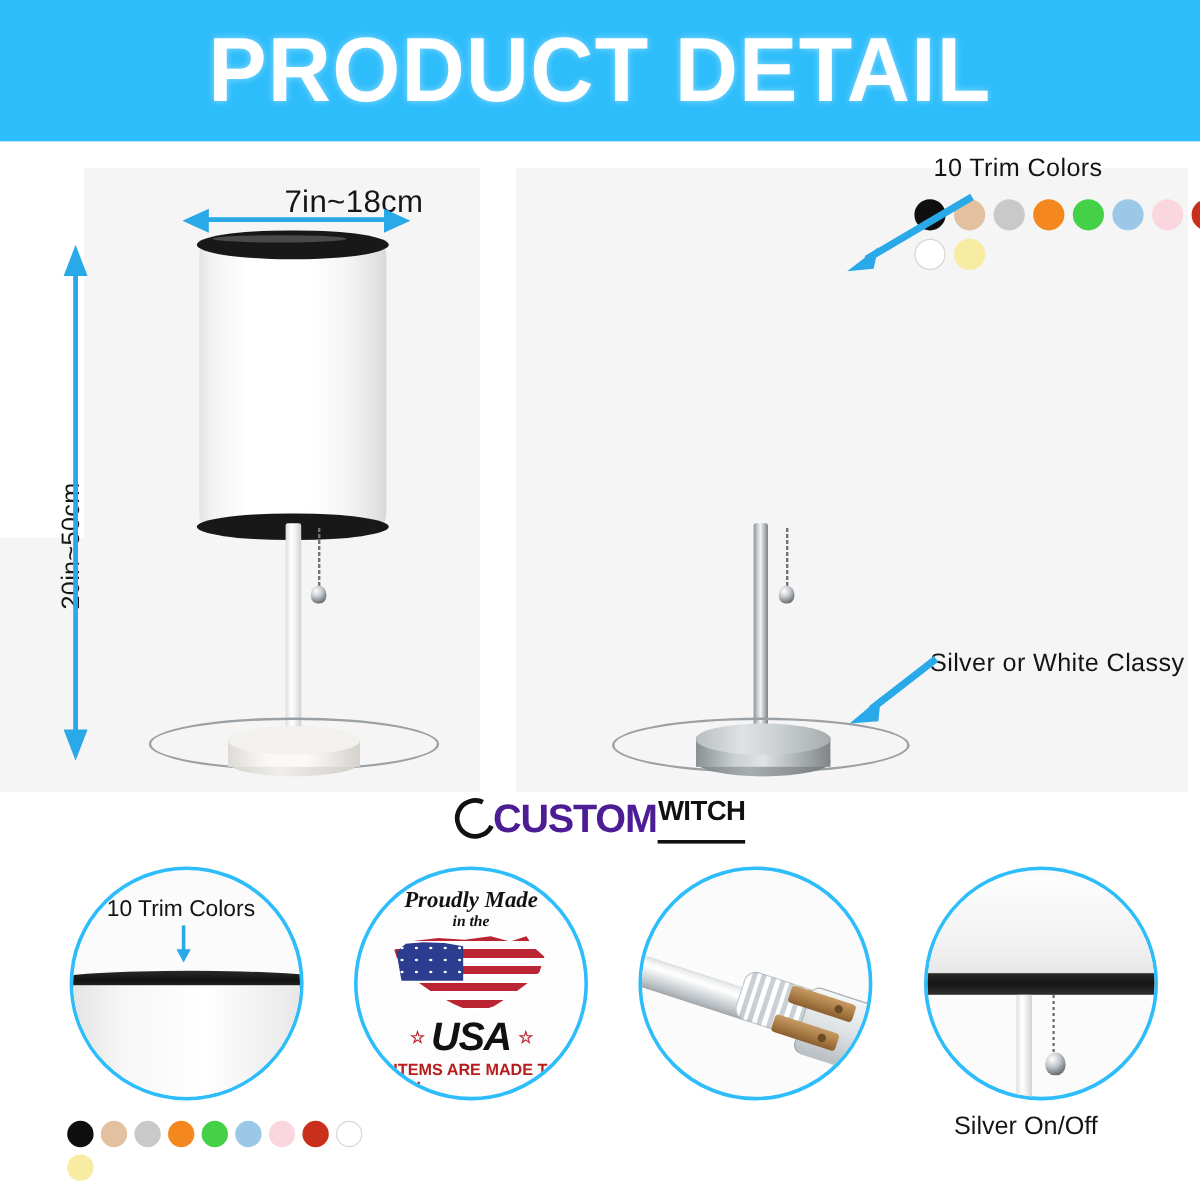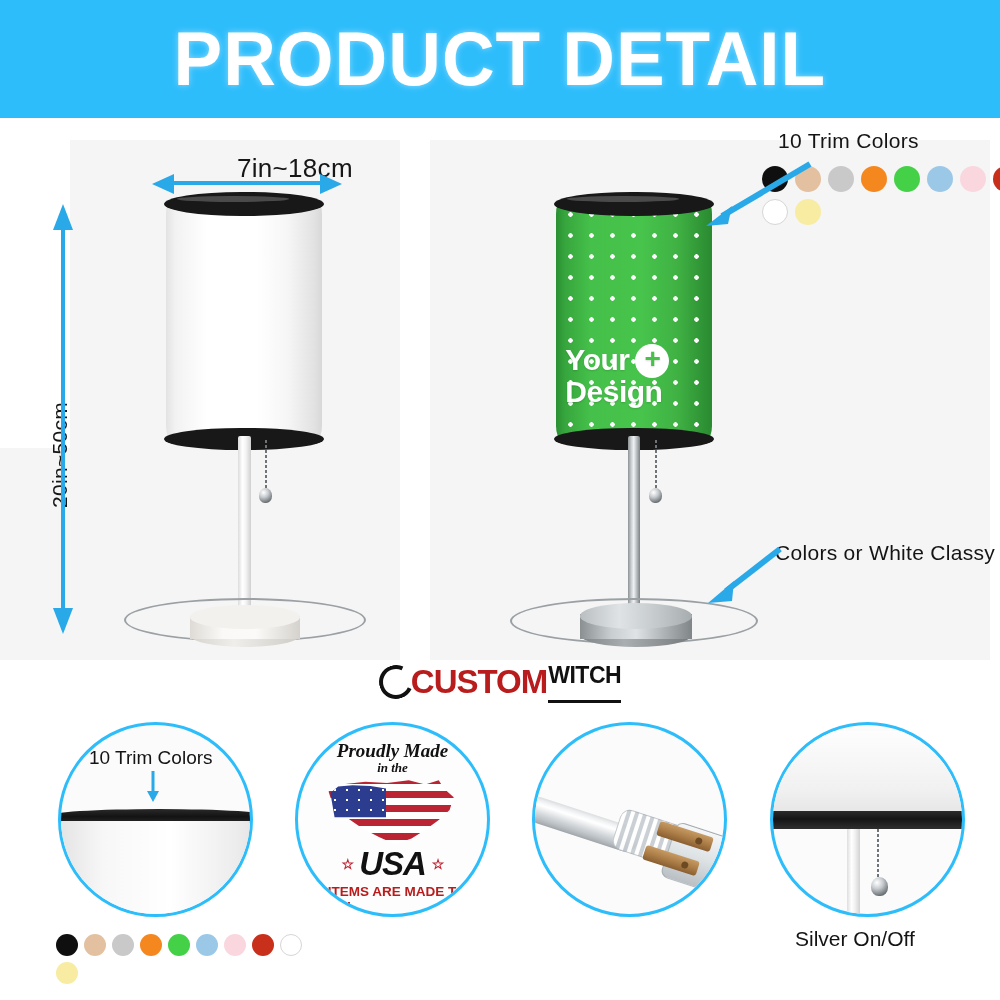--- a/index.html
+++ b/index.html
@@ -142,21 +142,21 @@
     position: absolute; left: 0; top: 660px; width: 1000px;
     display: flex; align-items: center; justify-content: center;
   }
   .logo-c {
     display:inline-block; width: 34px; height: 34px; border-radius: 50%;
     border: 4px solid #111; border-right-color: transparent;
     transform: rotate(-20deg); margin-right: -2px;
   }
   .logo-custom {
     font-family: "Liberation Sans Narrow","Liberation Sans",sans-serif;
-    font-size: 33px; font-weight: bold; color:#b91c1c; letter-spacing:-1px;
+    font-size: 33px; font-weight: bold; color:#4c1d95; letter-spacing:-1px;
   }
   .logo-witch {
     font-family: "Liberation Sans Narrow","Liberation Sans",sans-serif;
     font-size: 23px; font-weight: bold; color:#111; letter-spacing:-0.5px;
     border-bottom: 3px solid #111; padding-bottom: 11px; margin-left: 1px;
     align-self: flex-start; margin-top: 2px;
   }
 
   
   .feature-row { position: absolute; left: 0; top: 712px; width: 1000px; height: 288px; }
@@ -291,38 +291,20 @@
 
     <div class="base base-white" style="left:190px;top:487px;width:110px;height:42px;">
       <div class="base-bot"></div>
       <div class="base-side"></div>
       <div class="base-top"></div>
     </div>
   </div>
 
   <div class="lamp" style="left:400px;top:0;width:430px;height:540px;">
 
-    <div class="shade-wrap" style="left:156px;top:82px;width:156px;height:240px;">
-      <div class="shade-body shade-green">
-        <div class="dots"></div>
-      </div>
-      <div class="shade-design">
-        <div class="design-line">
-          <span>Your</span>
-          <span class="plus-badge">+</span>
-        </div>
-        <div class="design-line">
-          <span>Design</span>
-        </div>
-      </div>
-      <div class="trim-top" style="top:-8px;height:24px;">
-        <div class="trim-top-sheen"></div>
-      </div>
-      <div class="trim-bottom" style="bottom:-10px;height:22px;"></div>
-    </div>
 
     <div class="chain" style="left:255px;top:322px;height:52px;"></div>
     <div class="chain-ball" style="left:249px;top:370px;"></div>
 
     <div class="pole pole-silver" style="left:228px;top:318px;width:12px;height:188px;"></div>
 
     <div class="cord-loop" style="left:110px;top:480px;width:248px;height:46px;"></div>
 
     <div class="base base-silver" style="left:180px;top:485px;width:112px;height:44px;">
       <div class="base-bot"></div>
@@ -344,21 +326,21 @@
     <div class="swatch" style="background:#C9301C"></div>
     <div class="swatch white-sw" style="background:#FFFFFF"></div>
     <div class="swatch" style="background:#F7ECA2"></div>
   </div>
 
   <svg style="position:absolute;left:688px;top:40px;" width="130" height="75" viewBox="0 0 130 75">
     <line x1="122" y1="6" x2="34" y2="58" stroke="#29A9E8" stroke-width="6"></line>
     <polygon points="18,68 44,48 40,66" fill="#29A9E8"></polygon>
   </svg>
 
-  <div class="label callout-label" style="left:775px;top:423px;">Colors or White Classy</div>
+  <div class="label callout-label" style="left:775px;top:423px;">Silver or White Classy</div>
   <svg style="position:absolute;left:700px;top:425px;" width="90" height="65" viewBox="0 0 90 65">
     <line x1="80" y1="6" x2="26" y2="48" stroke="#29A9E8" stroke-width="6"></line>
     <polygon points="8,60 34,38 32,58" fill="#29A9E8"></polygon>
   </svg>
 
 </div>
 
 <div class="logo">
   <span class="logo-c"></span>
   <span class="logo-custom">CUSTOM</span>

